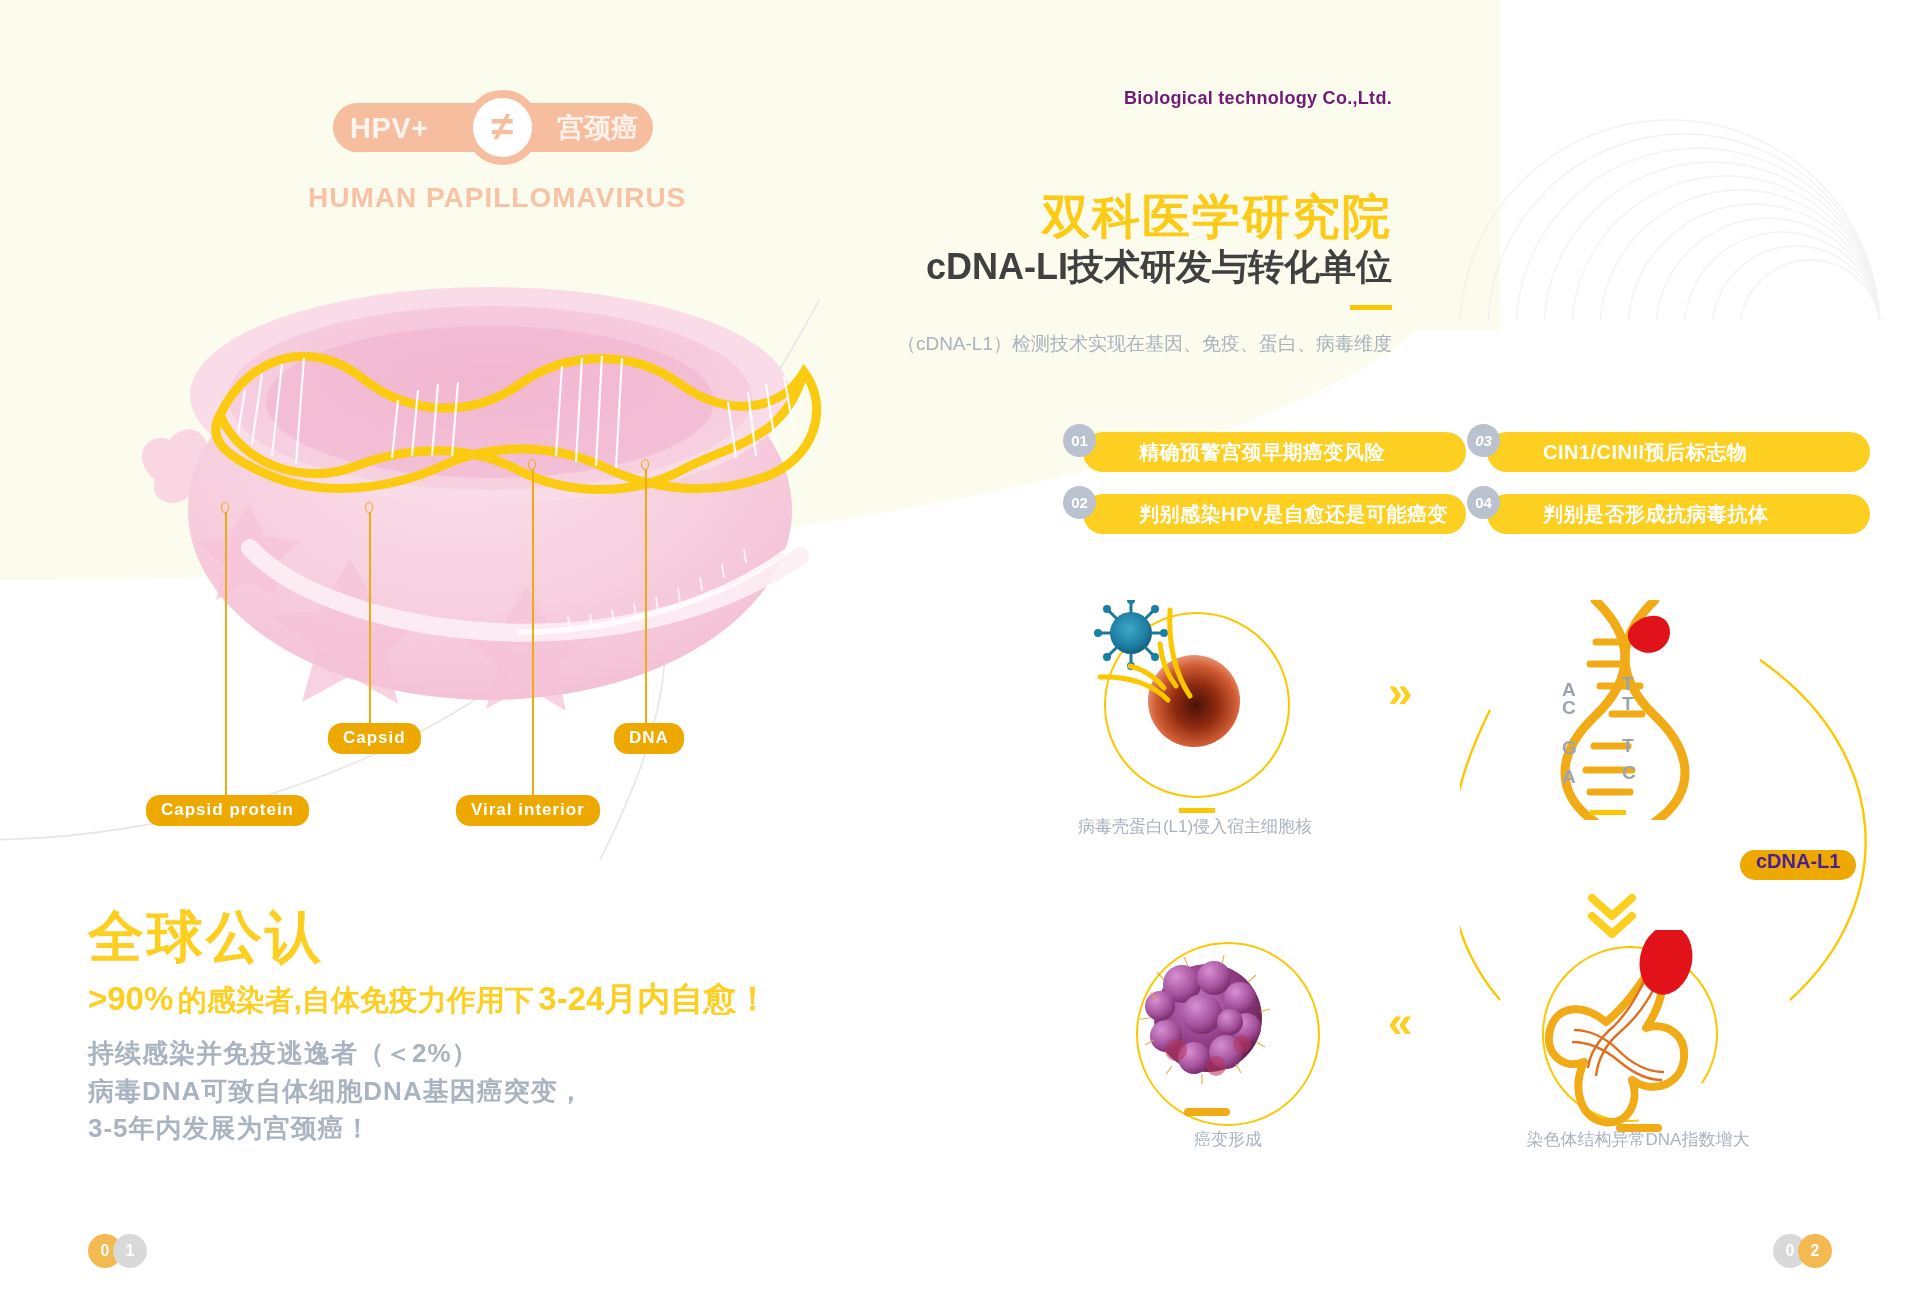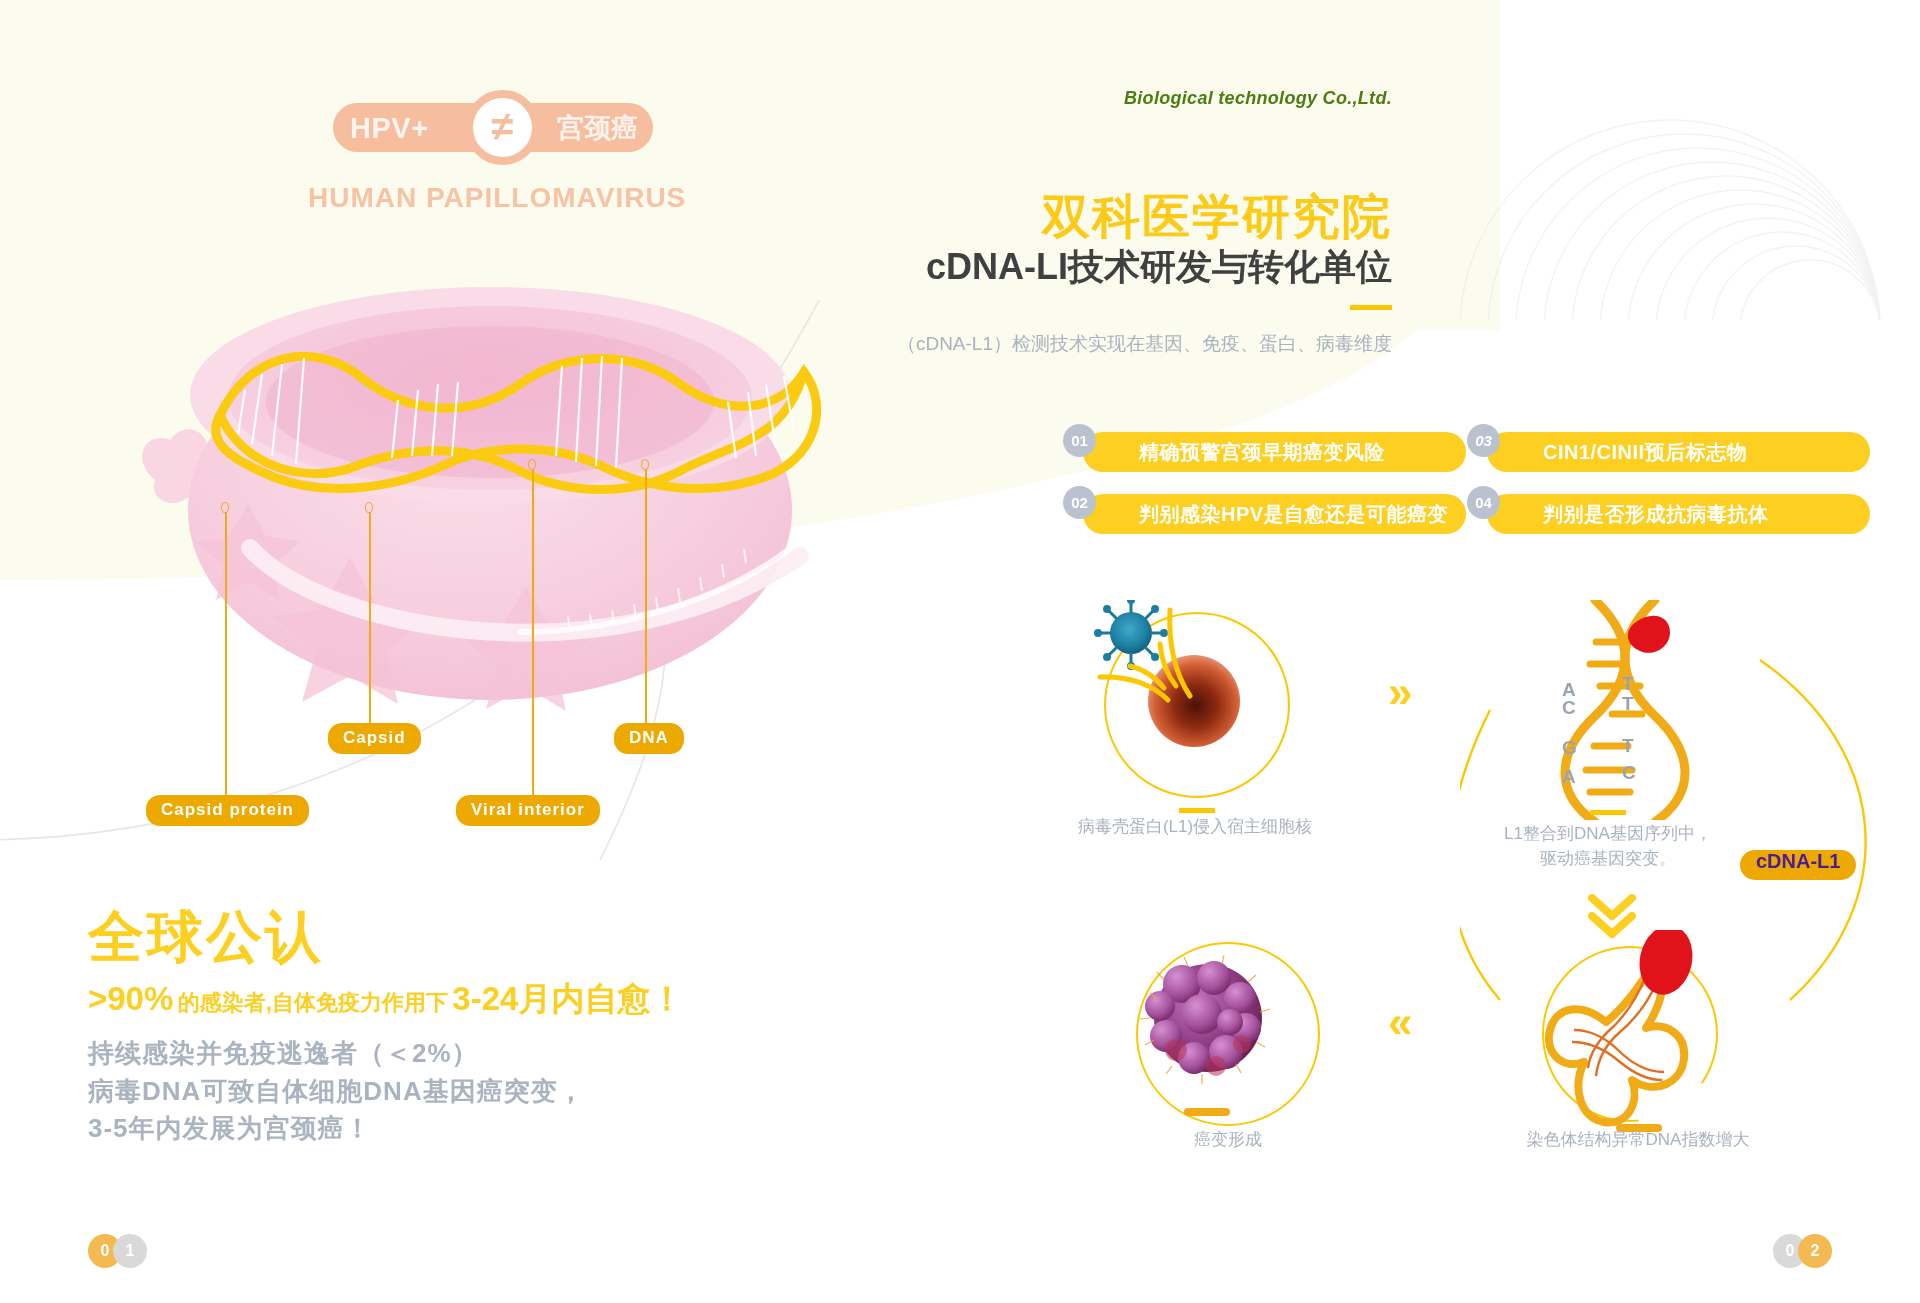--- a/index.html
+++ b/index.html
@@ -123,33 +123,33 @@
     font-size: 56px; font-weight: bold;
     color: #fccf21; letter-spacing: 3px;
     z-index: 5;
   }
   .sub-line {
     position: absolute; left: 88px; top: 982px;
     z-index: 5; white-space: nowrap;
     line-height: 1;
   }
   .sub-line .big-y { color: #fccf21; font-size: 33px; font-weight: bold; letter-spacing: 0px; }
-  .sub-line .mid-y { color: #fccf21; font-size: 22px; font-weight: bold; letter-spacing: 0px; }
+  .sub-line .mid-y { color: #fccf21; font-size: 29px; font-weight: bold; letter-spacing: 0px; }
   .gray-block {
     position: absolute; left: 88px; top: 1035px;
     color: #aab3c0; font-size: 26px; font-weight: bold;
     line-height: 1.45; letter-spacing: 1px;
     z-index: 5;
   }
 
   
   .co-name {
     position: absolute; right: 528px; top: 88px;
-    color: #4d7c0f; font-size: 18px; font-weight: bold;
-    letter-spacing: .3px; white-space: nowrap; z-index: 6; font-style: italic;
+    color: #701a75; font-size: 18px; font-weight: bold;
+    letter-spacing: .3px; white-space: nowrap; z-index: 6;
   }
   .inst-name {
     position: absolute; right: 528px; top: 185px;
     color: #fccb18; font-size: 48px; font-weight: bold;
     letter-spacing: 2px; white-space: nowrap; z-index: 6;
   }
   .inst-sub {
     position: absolute; right: 528px; top: 243px;
     color: #404040; font-size: 36px; font-weight: bold;
     letter-spacing: 0px; white-space: nowrap; z-index: 6;
@@ -509,22 +509,20 @@
   <div class="base" style="left:1562px; top:679px;">A</div>
   <div class="base" style="left:1562px; top:697px;">C</div>
   <div class="base" style="left:1562px; top:737px;">G</div>
   <div class="base" style="left:1562px; top:766px;">A</div>
   <div class="base" style="left:1622px; top:673px;">T</div>
   <div class="base" style="left:1622px; top:693px;">T</div>
   <div class="base" style="left:1622px; top:735px;">T</div>
   <div class="base" style="left:1622px; top:762px;">C</div>
 
   <div class="cap-bar" style="left:1590px; top:810px;"></div>
-  <div class="cap" style="left:1458px; top:822px; width:300px;">L1整合到DNA基因序列中，
-驱动癌基因突变。</div>
 
   <div class="cdna-badge">cDNA-L1</div>
 
   <svg style="position:absolute; left:1582px; top:890px; width:60px; height:56px; z-index:6;">
     <g fill="none" stroke="#fccf21" stroke-width="8" stroke-linecap="round" stroke-linejoin="round">
       <polyline points="10,8 30,26 50,8"></polyline>
       <polyline points="10,26 30,44 50,26"></polyline>
     </g>
   </svg>
 

